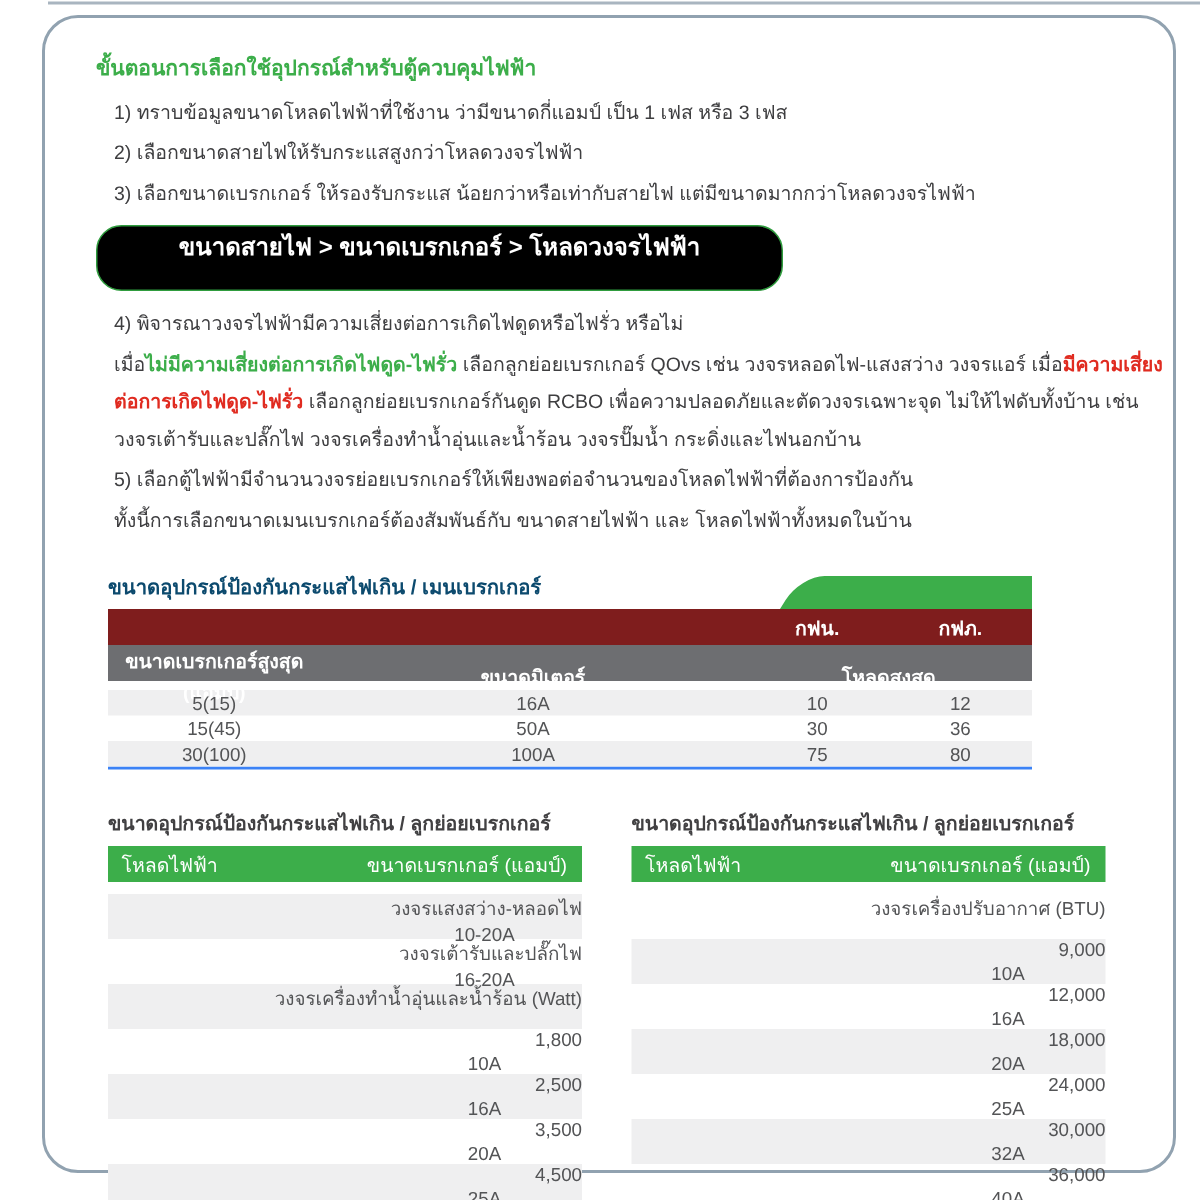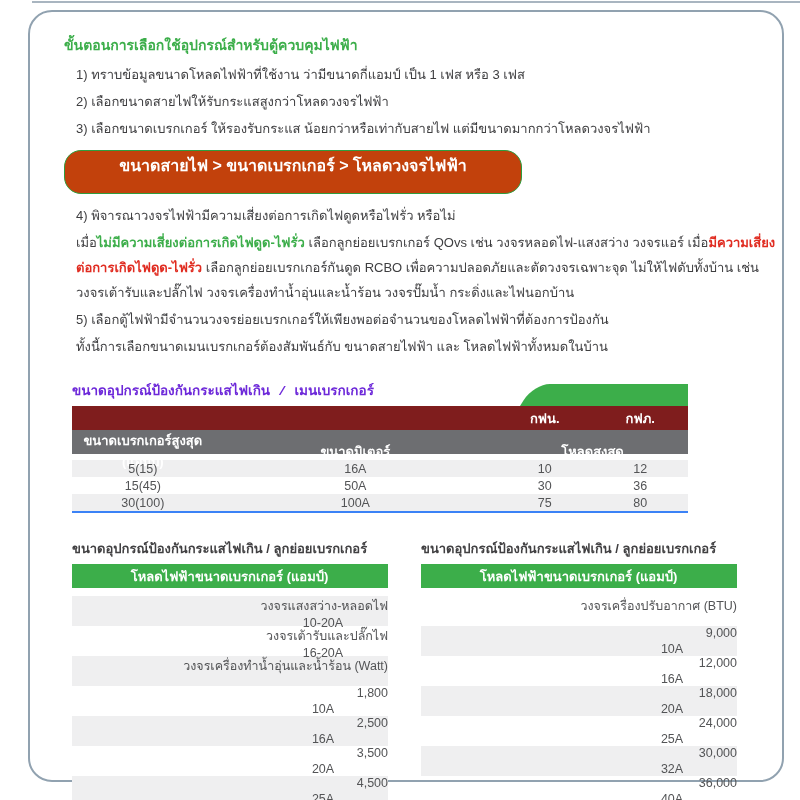--- a/index.html
+++ b/index.html
@@ -21,30 +21,30 @@
   .page-title {
     margin:2px 0 6px; font-size:14px; font-weight:bold; color:#3cae4a;
     line-height:22px;
   }
   .step, .para { margin:0 12px 2px; font-size:13px; line-height:25px; color:#3e3e40; }
   .para { width:714px; }
   .green-strong { color:#3cae4a; font-weight:bold; }
   .red-strong { color:#e02b20; font-weight:bold; }
   .pill {
     width:458px; height:44px; margin:9px 0 9px 0; box-sizing:border-box;
-    background:#c2410c; border:1px solid #2f9c3e; border-radius:17px;
+    background:#000000; border:1px solid #2f9c3e; border-radius:17px;
     color:#ffffff; font-weight:bold; font-size:16px;
     text-align:center; line-height:30px;
   }
 
   
   .t1 { width:616px; margin:21px 0 0 8px; }
   .t1-title {
     position:relative; height:26px; overflow:hidden;
-    font-weight:bold; color:#6d28d9; font-size:13.5px; line-height:24px;font-family:Liberation Mono, monospace;
+    font-weight:bold; color:#0c4a6e; font-size:13.5px; line-height:24px;
   }
   .t1-corner {
     position:absolute; top:4px; bottom:0; right:-20px; width:188px;
     background:#3cae4a; transform:skewX(-32deg); transform-origin:0 100%;
     border-top-left-radius:16px;
   }
   .t1-provider {
     display:grid; grid-template-columns:23% 46% 15.5% 15.5%;
     background:#7f1d1d; height:24px; align-items:center;
     color:#ffffff; font-weight:bold; font-size:13px; text-align:center;
@@ -61,22 +61,22 @@
     height:17px; align-items:center; text-align:center;
     color:#535456; font-size:12.5px;
   }
   .t1-row:nth-child(odd) { background:#efeff0; }
 
   
   .subs { display:flex; gap:33px; margin:25px 0 0 8px; }
   .sub { width:316px; font-size:12.5px; }
   .sub-title { font-weight:bold; color:#414042; font-size:13px; margin:0 0 5px; }
   .sub-head {
-    display:flex; justify-content:center; align-items:center;
-    background:#3cae4a; color:#ffffff; font-weight:bold; font-size:13px;
+    display:flex; justify-content:space-between; align-items:center;
+    background:#3cae4a; color:#ffffff; font-weight:normal; font-size:13px;
     height:24px; padding:0 10px 0 9px;
   }
   .sub-body { margin-top:8px; border-bottom:2px solid #3cae4a; }
   .sub-row { display:flex; height:30px; align-items:flex-end; color:#535456;flex-direction:column; }
   .sub-row .sl { flex:1; padding-left:9px; }
   .sub-row .sv { width:130px; text-align:center; }
   .sub.left  .sub-row:nth-child(odd)  { background:#efeff0; }
   .sub.right .sub-row:nth-child(even) { background:#efeff0; }
 </style>
 </head>

